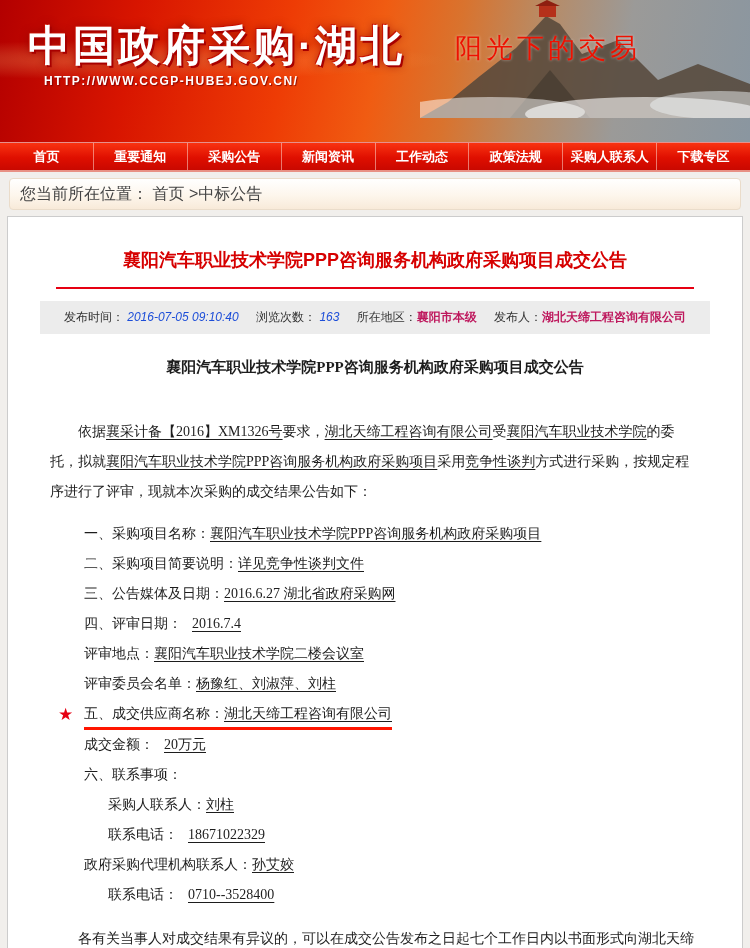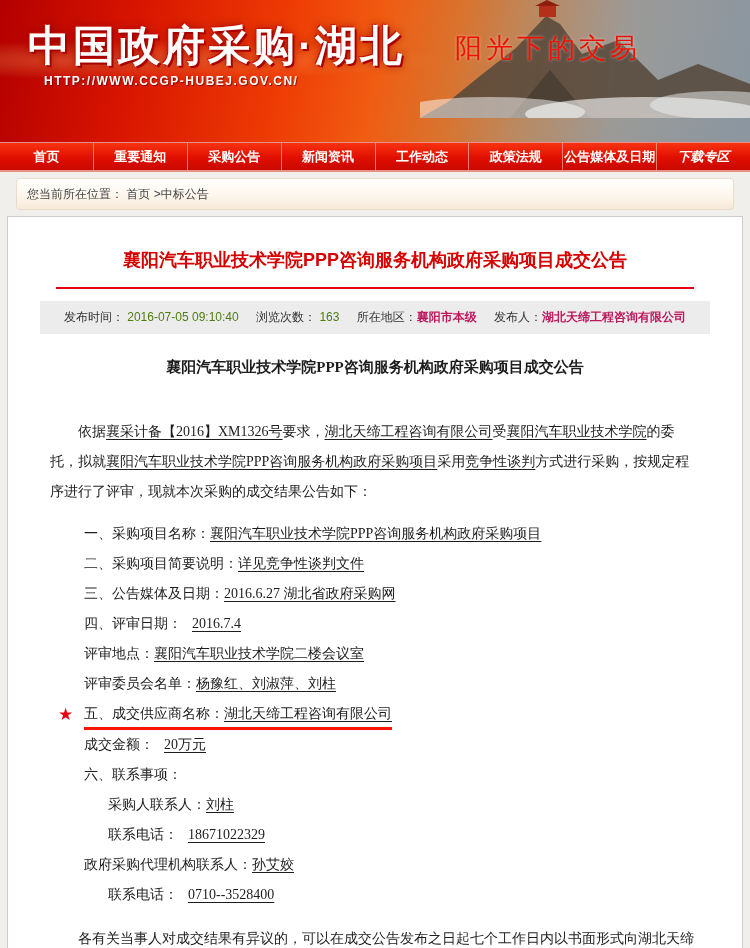--- a/index.html
+++ b/index.html
@@ -41,46 +41,46 @@
     background:linear-gradient(#f93311,#df0f00 55%,#c90800);
     border-top:1px solid rgba(255,255,255,.55);
     border-bottom:2px solid #e89185;
   }
   .nav-item{
     flex:1;line-height:27px;text-align:center;
     color:#ffffff;font-size:13px;font-weight:bold;
     border-right:1px solid rgba(255,230,220,.5);
     cursor:pointer;white-space:nowrap;
   }
-  .nav-item:last-child{border-right:none;font-style:italic;}
+  .nav-item:last-child{border-right:none;}
   
   .crumbbar{
-    margin:6px 16px;height:30px;line-height:30px;
+    margin:6px 9px;height:30px;line-height:30px;
     background:linear-gradient(#ffffff,#fdf6ec 55%,#f8ead9);
     border:1px solid #eadcca;border-radius:4px;
-    font-size:12px;color:#444;padding-left:10px;
+    font-size:16px;color:#444;padding-left:10px;
   }
   .crumbbar a{color:#444;text-decoration:none;cursor:pointer;}
   
   .panel{
     margin:0 7px;background:#ffffff;border:1px solid #cccccc;
     min-height:752px;box-sizing:border-box;padding-bottom:18px;
   }
   .page-title{
     margin:30px 26px 14px;text-align:center;
     color:#d60000;font-size:18px;font-weight:bold;line-height:26px;
   }
   .title-rule{height:2px;background:#e60012;margin:0 48px 12px;}
   .meta{
     margin:0 32px;background:#ececec;
     text-align:center;font-size:12px;color:#333;
     padding:8px 0;white-space:nowrap;
   }
   .meta .lbl{margin-left:14px;}
-  .meta .v{color:#4d7c0f;}
+  .meta .v{color:#1d4ed8;font-style:italic;}
   .meta .vb{color:#be185d;font-weight:bold;}
   
   .article{
     margin:0 42px;color:#1d1d1d;font-size:14px;
     font-family:"Liberation Serif","DejaVu Serif",serif;
   }
   .inner-title{text-align:center;font-weight:bold;font-size:15px;margin:24px 0 40px;}
   .u{text-decoration:underline;text-underline-offset:3px;}
   .intro{line-height:30px;text-indent:2em;margin:0 0 12px;}
   .row{line-height:30px;white-space:nowrap;}
@@ -114,21 +114,21 @@
   <div class="banner-slogan">阳光下的交易</div>
 </div>
 
 <div class="nav">
   <div class="nav-item">首页</div>
   <div class="nav-item">重要通知</div>
   <div class="nav-item">采购公告</div>
   <div class="nav-item">新闻资讯</div>
   <div class="nav-item">工作动态</div>
   <div class="nav-item">政策法规</div>
-  <div class="nav-item">公告媒体及日期</div>
+  <div class="nav-item">采购人联系人</div>
   <div class="nav-item">下载专区</div>
 </div>
 
 <div class="crumbbar">
   <span>您当前所在位置：</span>
   <a>首页</a>
   <span>&gt;</span><span>中标公告</span>
 </div>
 
 <div class="panel">

